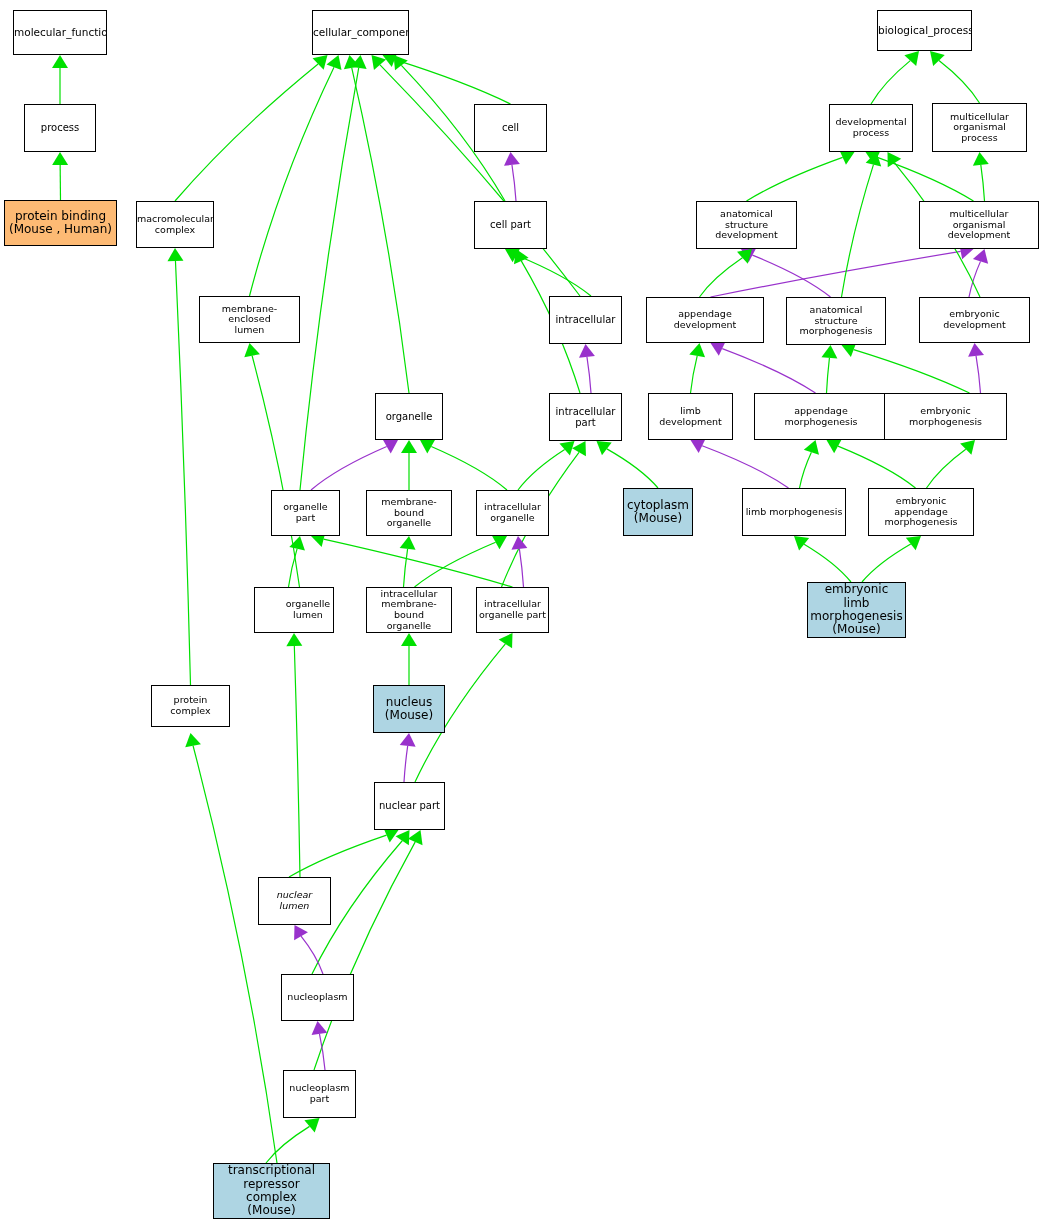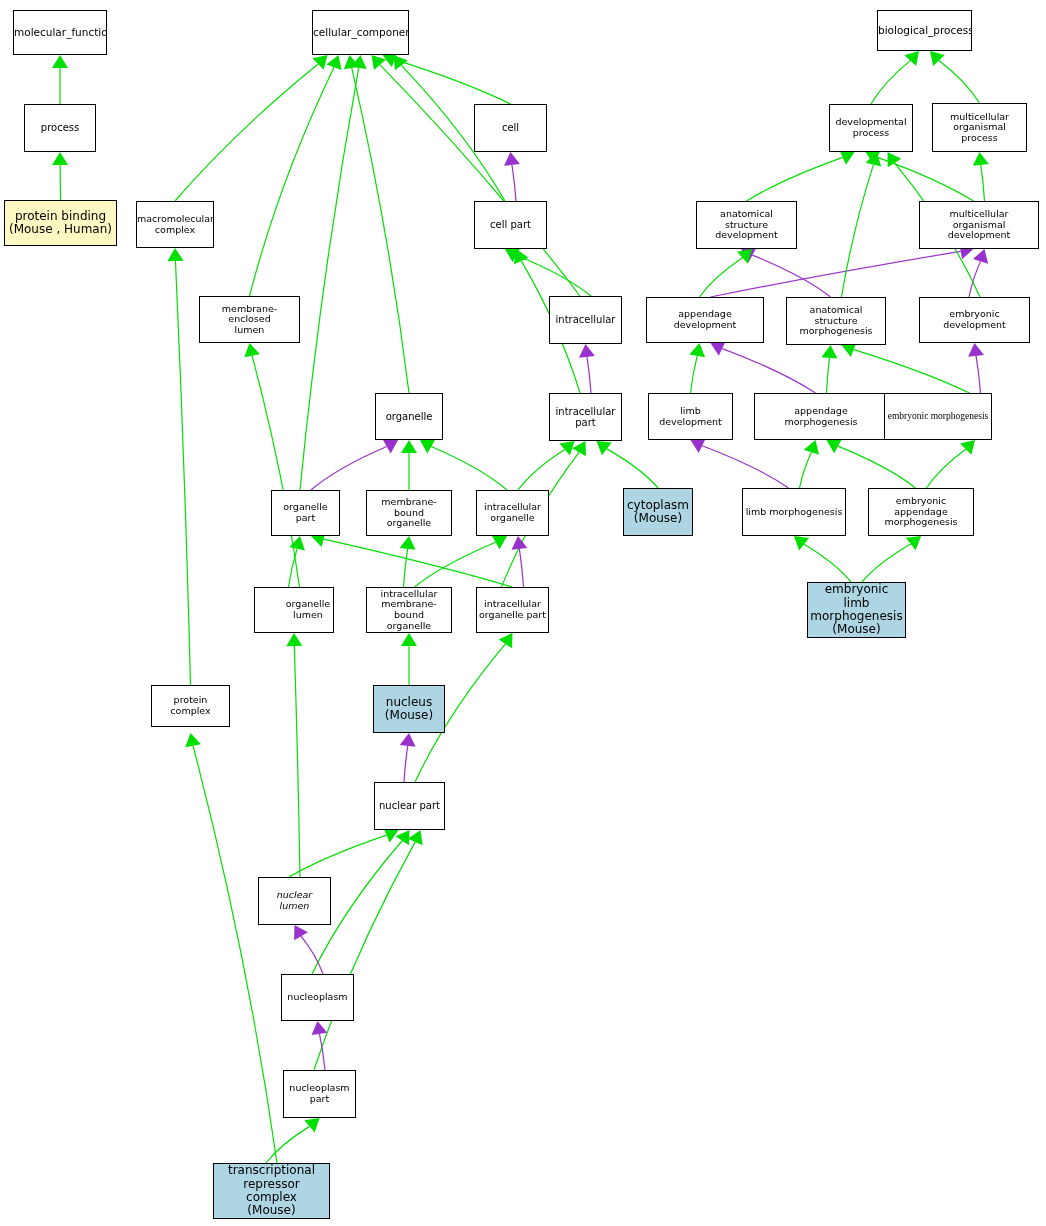--- a/index.html
+++ b/index.html
@@ -47,21 +47,21 @@
   }
   .go-node.root  { font-size: 10.5px; }
   .go-node.std   { font-size: 10px; }
   .go-node.small { font-size: 9.5px; }
   .go-node.hl {
     background: #aed5e3;
     border: 1px solid #000000;
     font-size: 12px;
   }
   .go-node.gray {
-    background: #fef9c3;
+    background: #fdba74;
     border: 1px solid #000000;
     font-size: 12px;
   }
 </style>
 </head>
 <body>
 
 <div id="canvas">
   <svg id="edge-layer" width="1046" height="1226" viewBox="0 0 1046 1226">
       <path d="M 60 104 Q 60 86 60 68" fill="none" stroke="#00e000" stroke-width="1.2"></path>
@@ -301,21 +301,21 @@
       </div>
       <div class="go-node small" style="left: 919px; top: 297px; width: 111px; height: 46px;">
         <span class="lbl">embryonic development</span>
       </div>
       <div class="go-node small" style="left: 648px; top: 393px; width: 85px; height: 47px;">
         <span class="lbl">limb development</span>
       </div>
       <div class="go-node small" style="left: 754px; top: 393px; width: 134px; height: 47px;">
         <span class="lbl">appendage morphogenesis</span>
       </div>
-      <div class="go-node small" style="left: 884px; top: 393px; width: 108px; height: 47px; font-family: Liberation Serif, serif;">
+      <div class="go-node small" style="left: 884px; top: 393px; width: 123px; height: 47px;">
         <span class="lbl">embryonic morphogenesis</span>
       </div>
       <div class="go-node small" style="left: 742px; top: 488px; width: 104px; height: 48px;">
         <span class="lbl">limb morphogenesis</span>
       </div>
       <div class="go-node small" style="left: 868px; top: 488px; width: 106px; height: 48px;">
         <span class="lbl">embryonic appendage
 morphogenesis</span>
       </div>
       <div class="go-node hl" style="left: 807px; top: 582px; width: 99px; height: 56px;">

